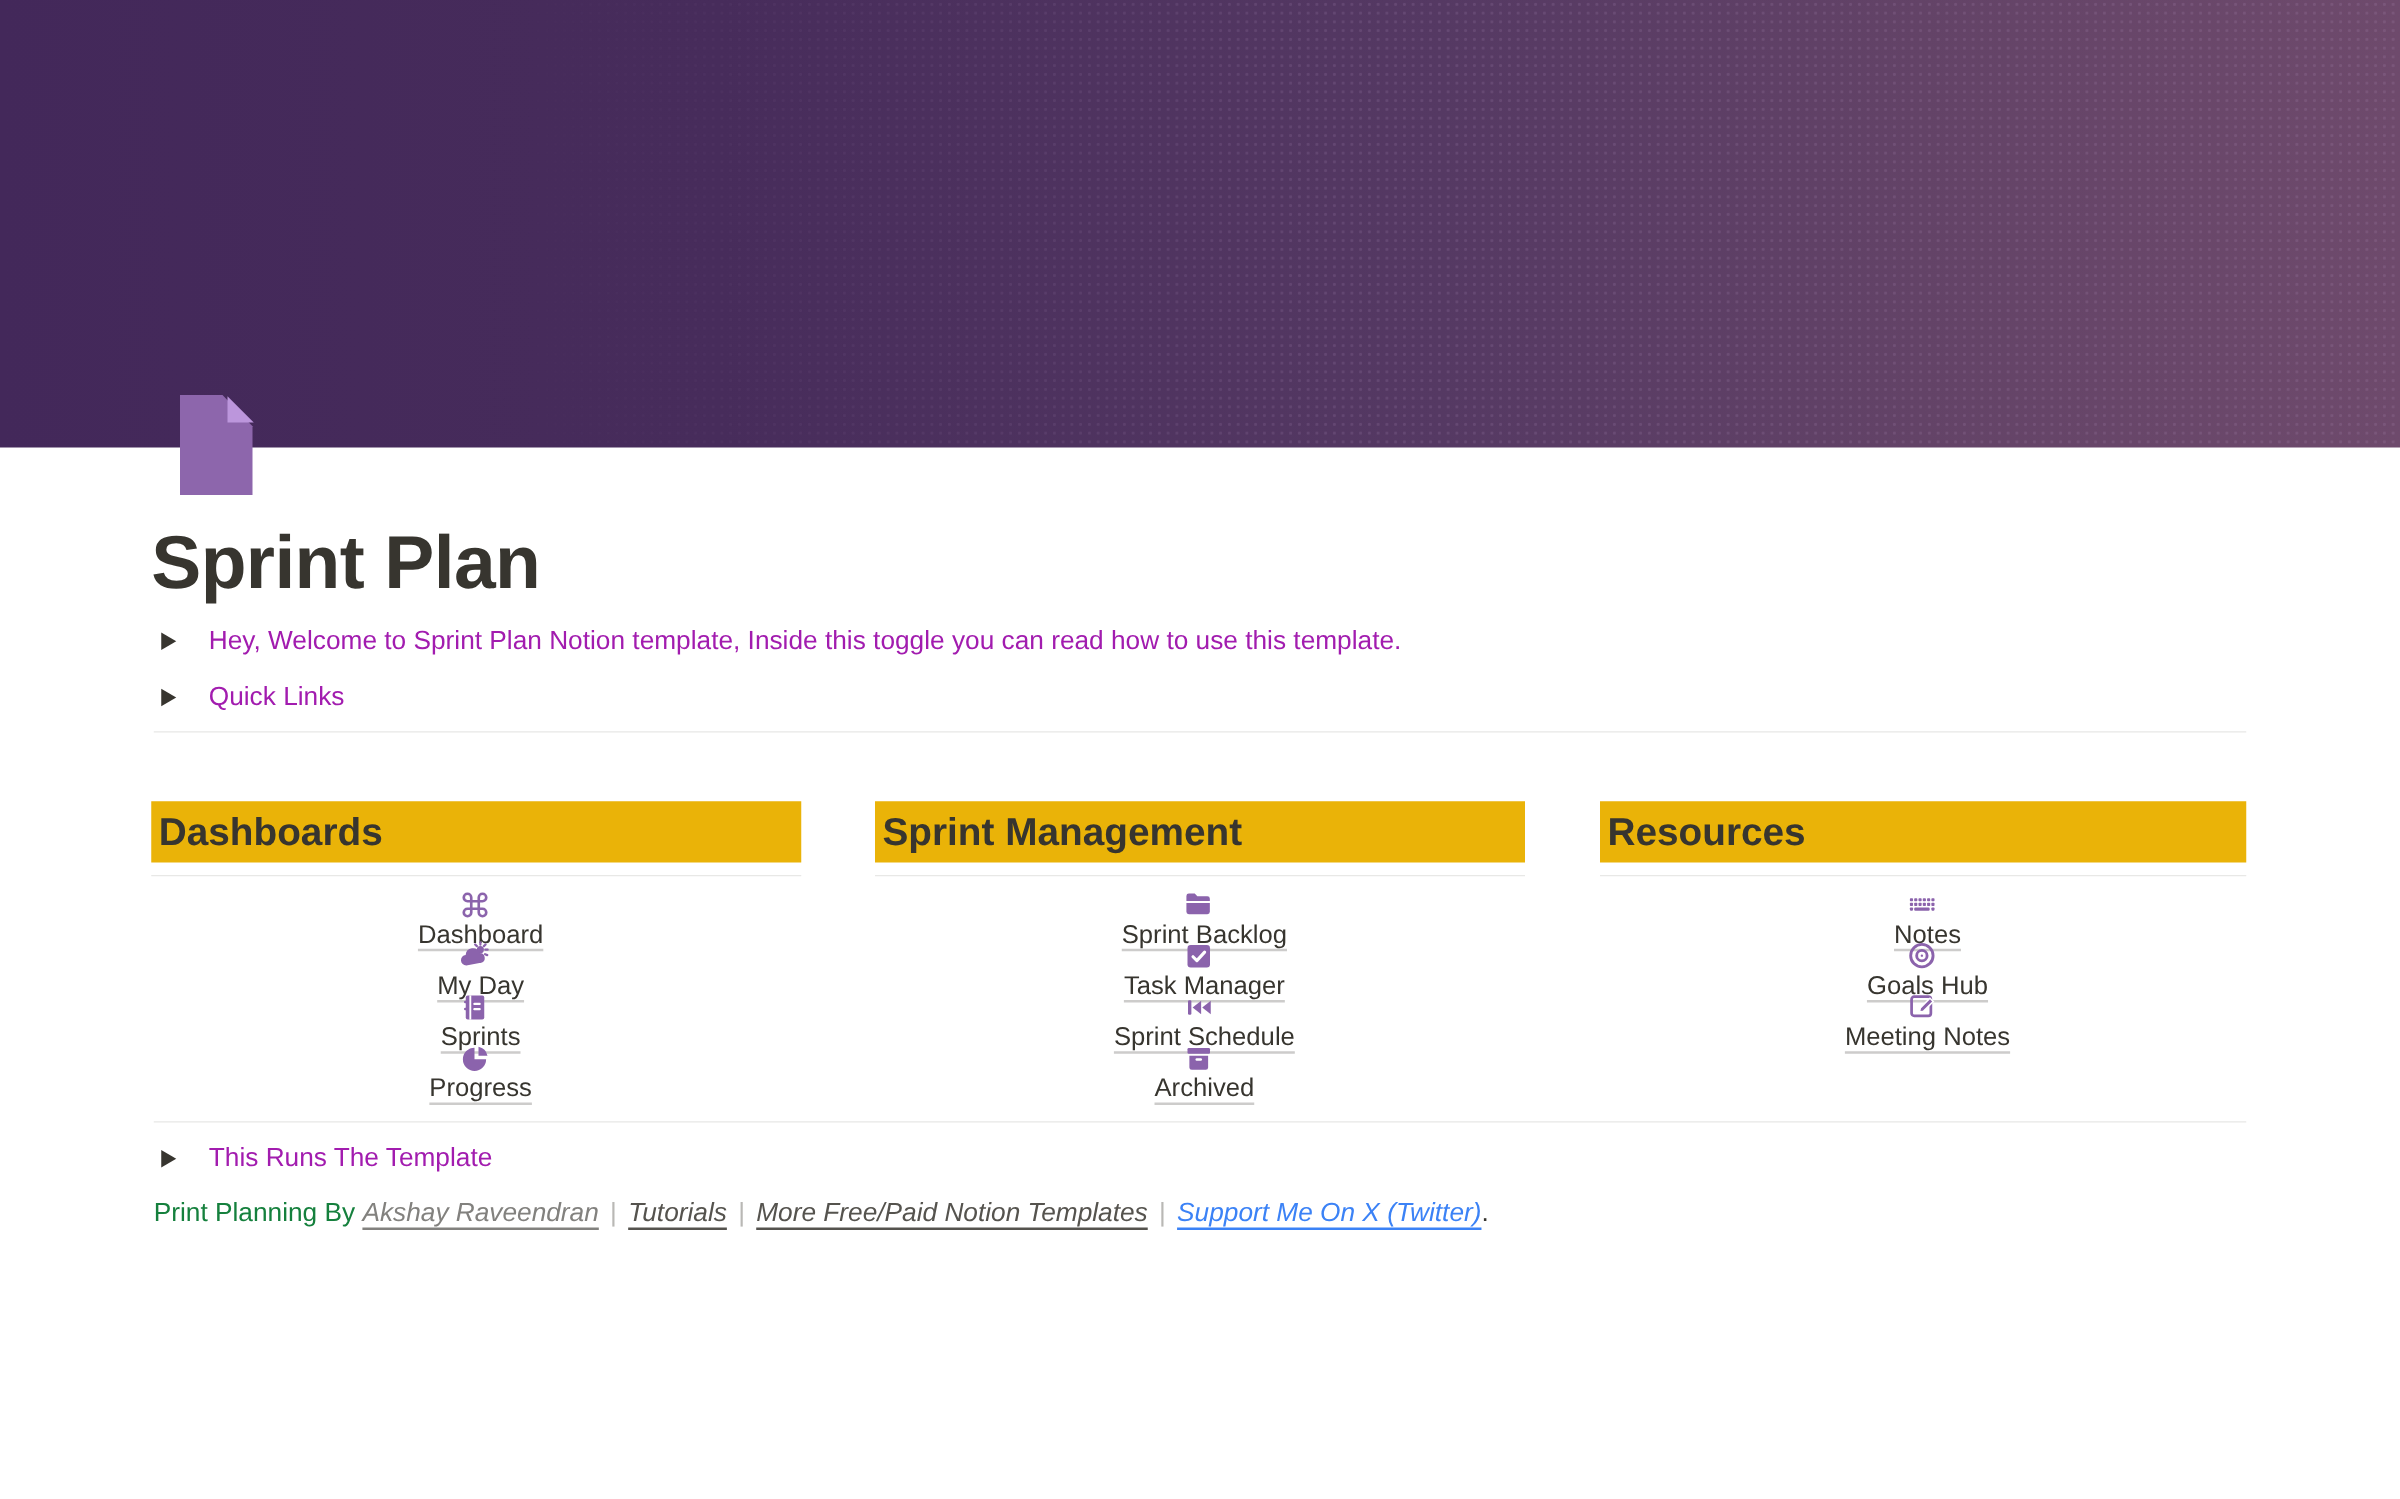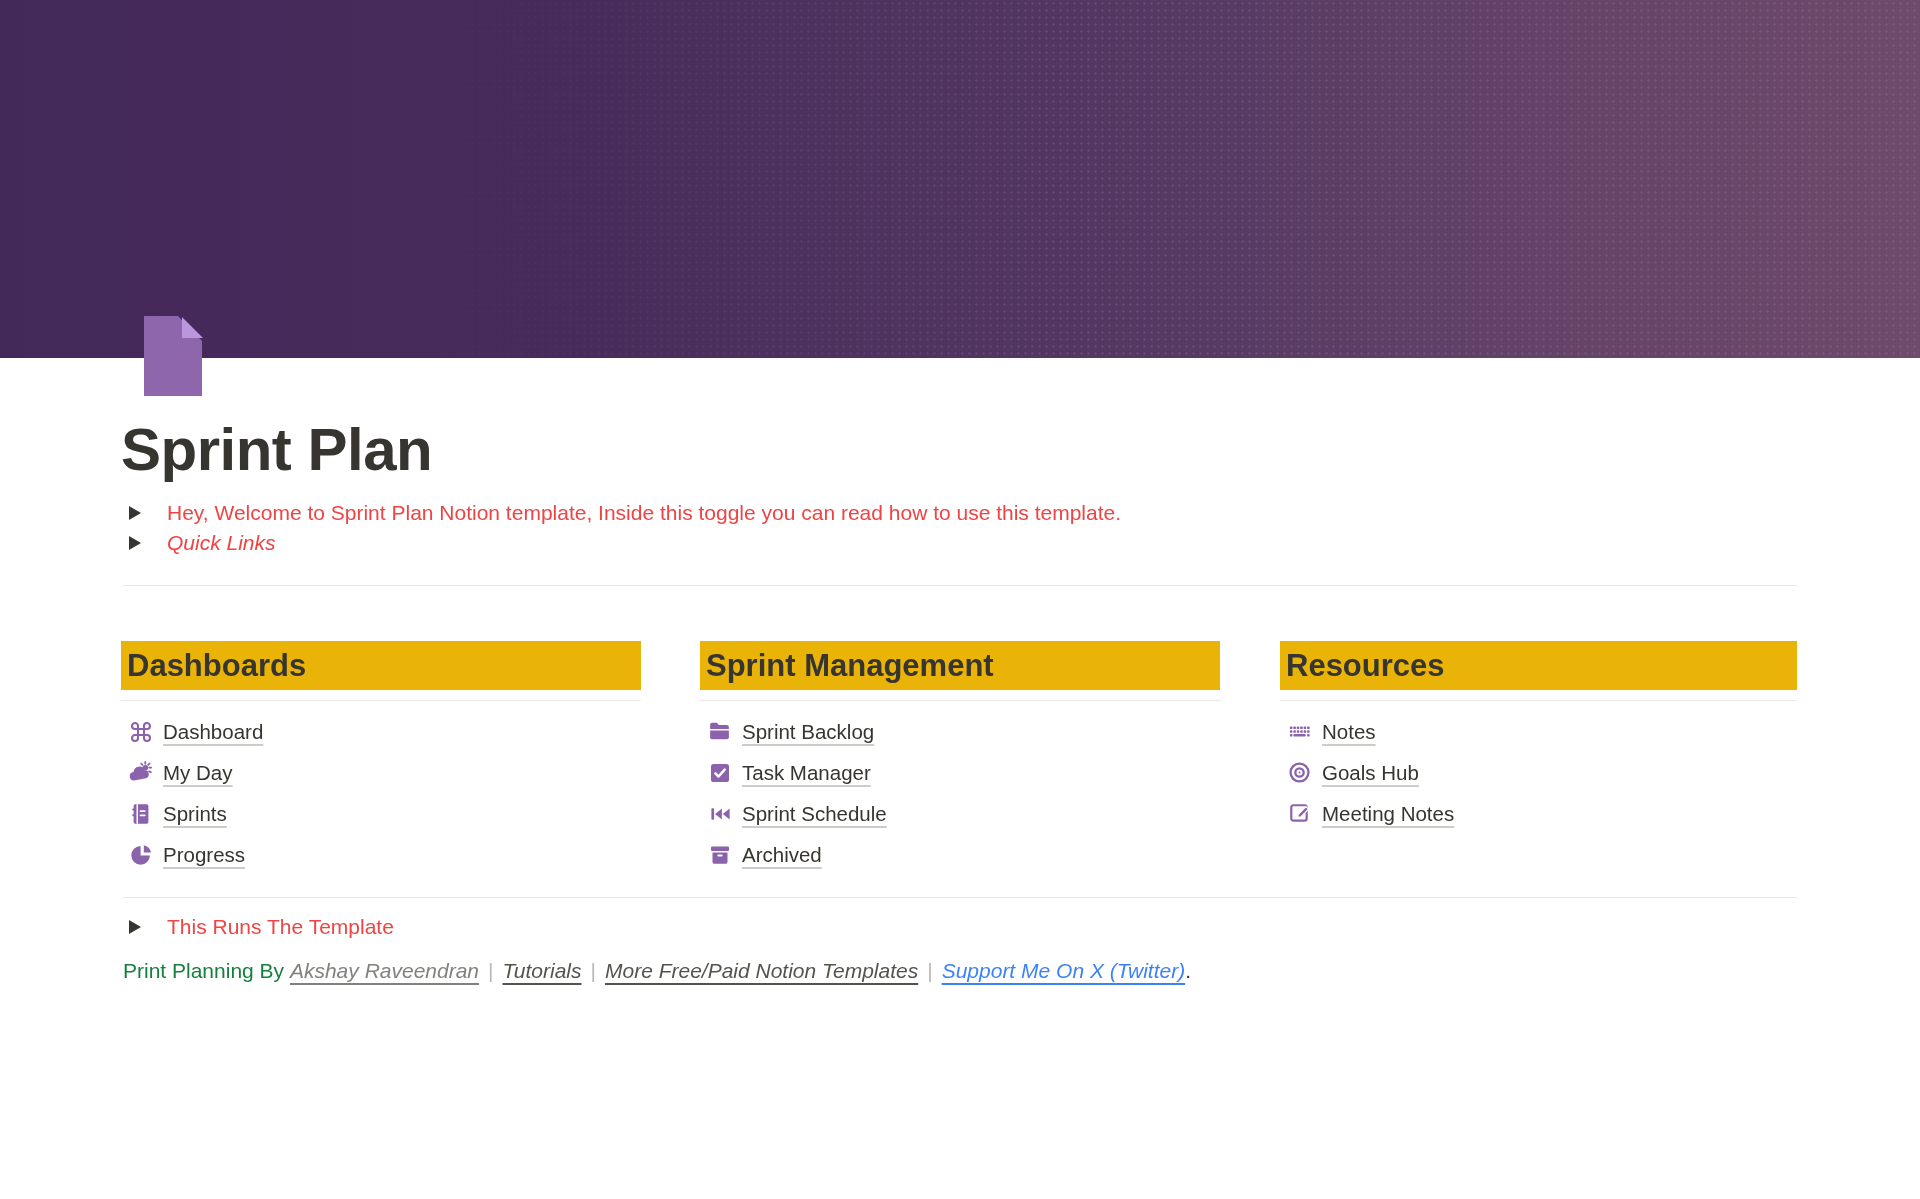--- a/index.html
+++ b/index.html
@@ -19,39 +19,39 @@
 
   .title{position:absolute;left:121px;top:414px;font-size:60px;line-height:72px;
          font-weight:700;letter-spacing:-0.5px;color:#37352F;text-align:right;}
 
   
   .toggle{position:absolute;left:123px;height:30px;display:flex;align-items:center;}
   .toggle .tri{width:24px;height:24px;display:flex;align-items:center;justify-content:center;
                margin-right:20px;cursor:pointer;flex:0 0 auto;}
   .toggle .tri::after{content:"";border-left:12px solid #37352F;border-top:7px solid transparent;
                border-bottom:7px solid transparent;}
-  .toggle .t-label{font-size:21px;color:#ef4444;}
+  .toggle .t-label{font-size:21px;color:#a21caf;}
   .toggle-welcome{top:498px;}
-  .toggle-quicklinks{top:528px;font-style:italic;}
+  .toggle-quicklinks{top:543px;}
   .toggle-runs{top:912px;}
 
   .divider{position:absolute;left:123px;width:1674px;height:1px;background:#E8E8E6;}
   .divider-top{top:585px;}
   .divider-bottom{top:897px;}
 
   
   .col{position:absolute;top:641px;width:520px;}
   .col-1{left:121px;}
   .col-2{left:700px;}
   .col-3{left:1280px;width:517px;}
   .col-header{height:49px;line-height:49px;background:#eab308;padding-left:6px;
               font-size:31px;font-weight:700;color:#37352F;}
   .col-divider{margin-top:10px;height:1px;background:#E8E8E6;}
   .col-list{margin-top:10px;}
-  .item{display:flex;align-items:center;height:41px;padding-left:7px;cursor:pointer;}
+  .item{display:flex;align-items:center;height:41px;padding-left:7px;cursor:pointer;flex-direction:column;}
   .item .icn{width:25px;height:25px;margin-right:10px;display:flex;align-items:center;
              justify-content:center;flex:0 0 auto;}
   .item .lbl{font-size:20.5px;font-weight:500;color:#37352F;text-decoration:underline;
              text-decoration-color:rgba(55,53,47,0.25);text-decoration-thickness:1.5px;
              text-underline-offset:5px;}
 
   
   .footer{position:absolute;left:123px;top:956px;height:30px;display:flex;align-items:center;
           font-size:21px;white-space:pre-wrap;}
   .footer a{text-decoration:underline;text-decoration-thickness:1.5px;text-underline-offset:5px;cursor:pointer;font-style:italic;}

